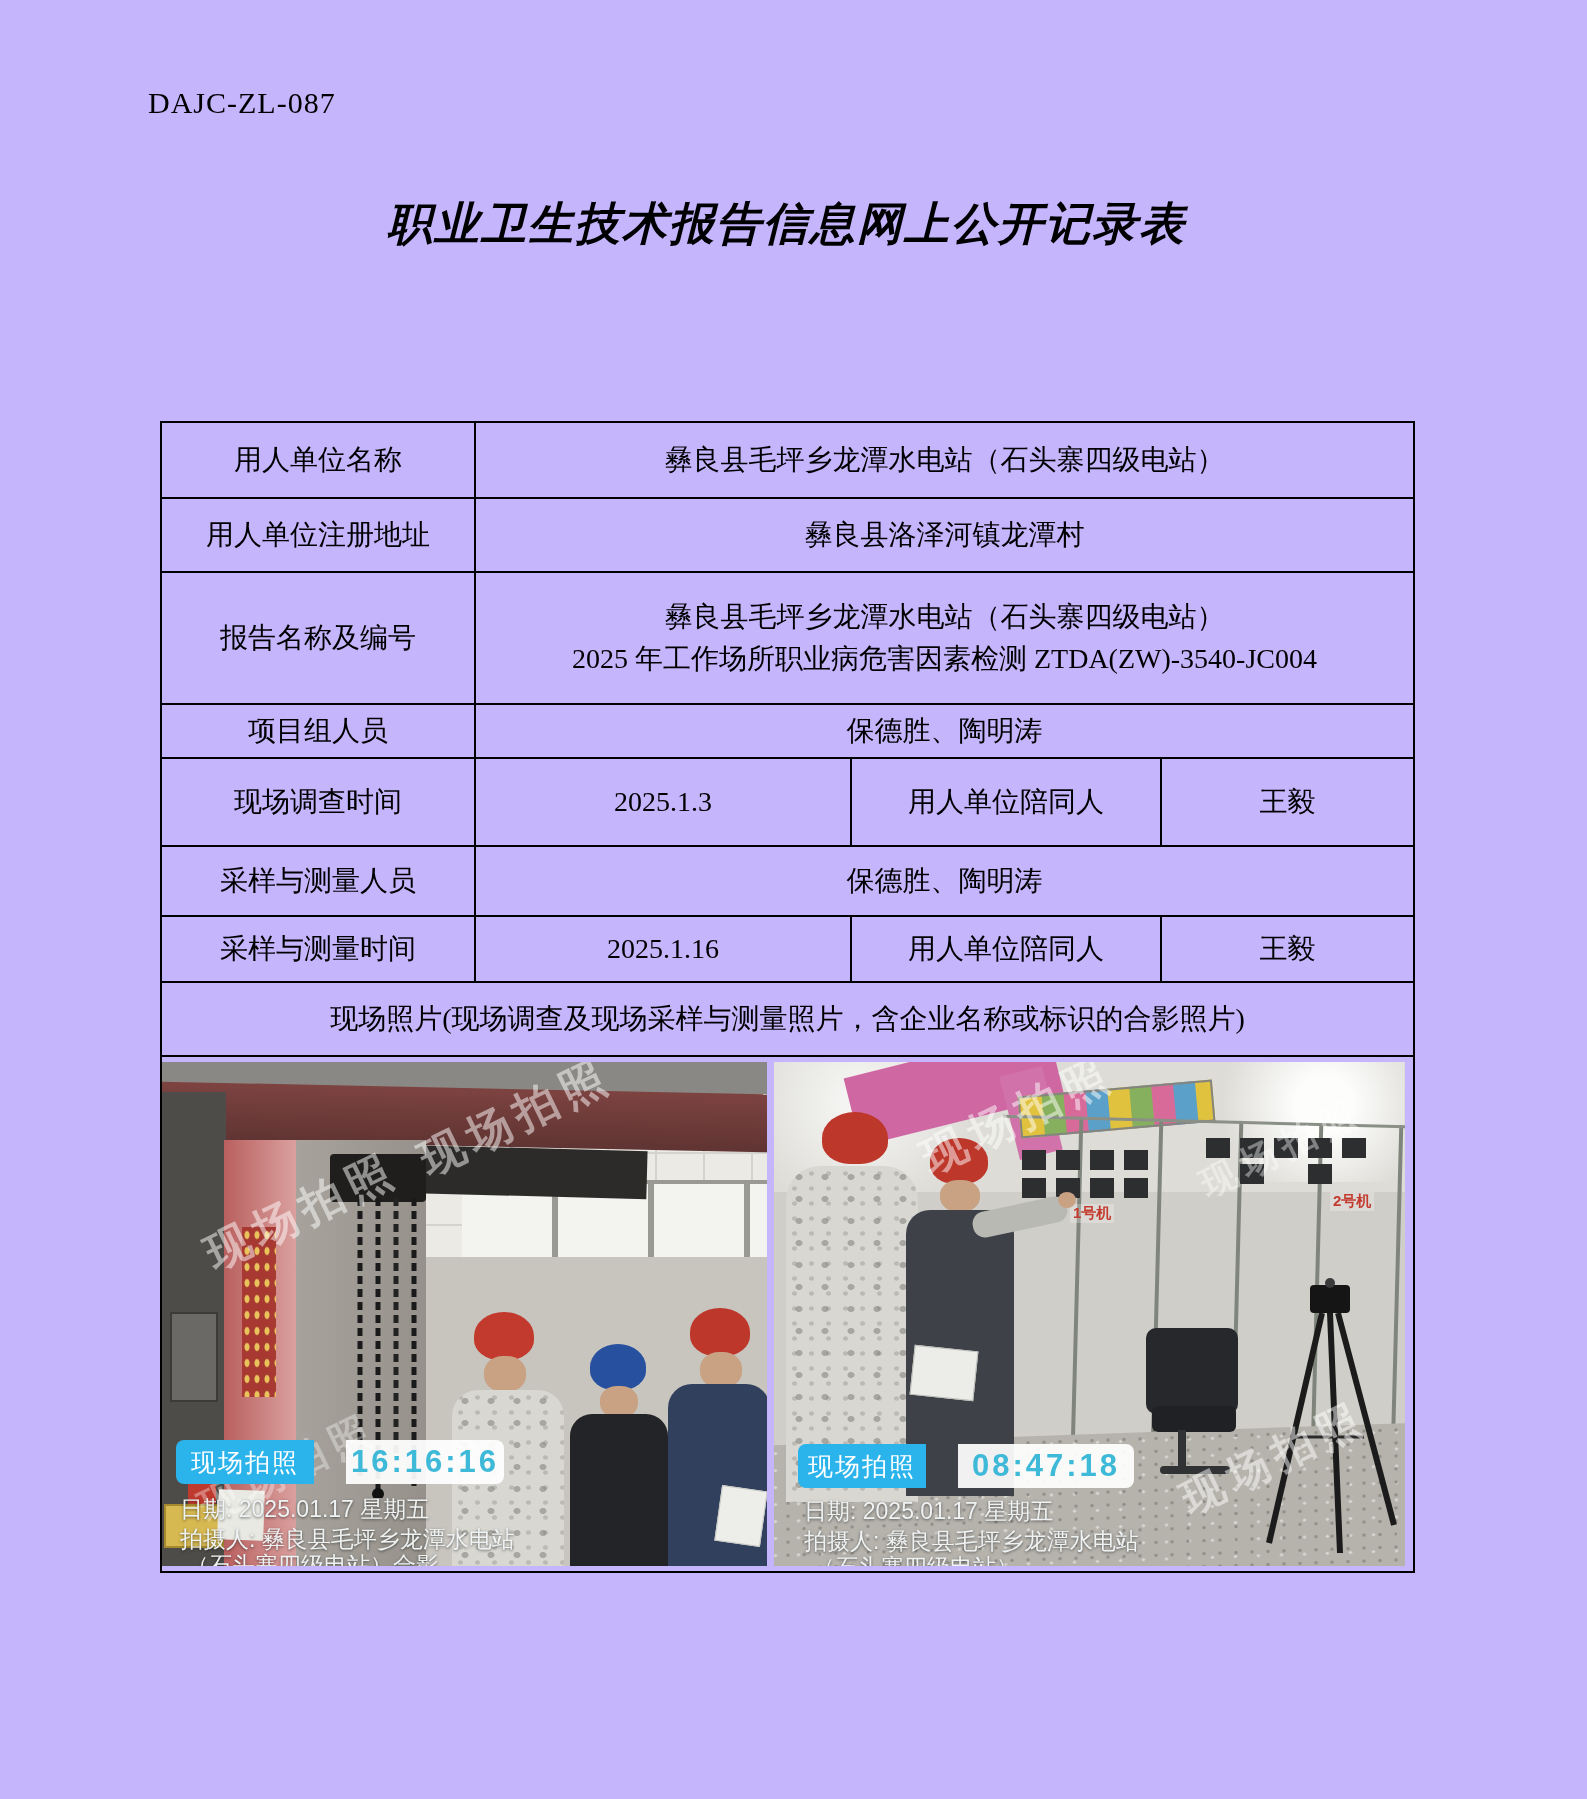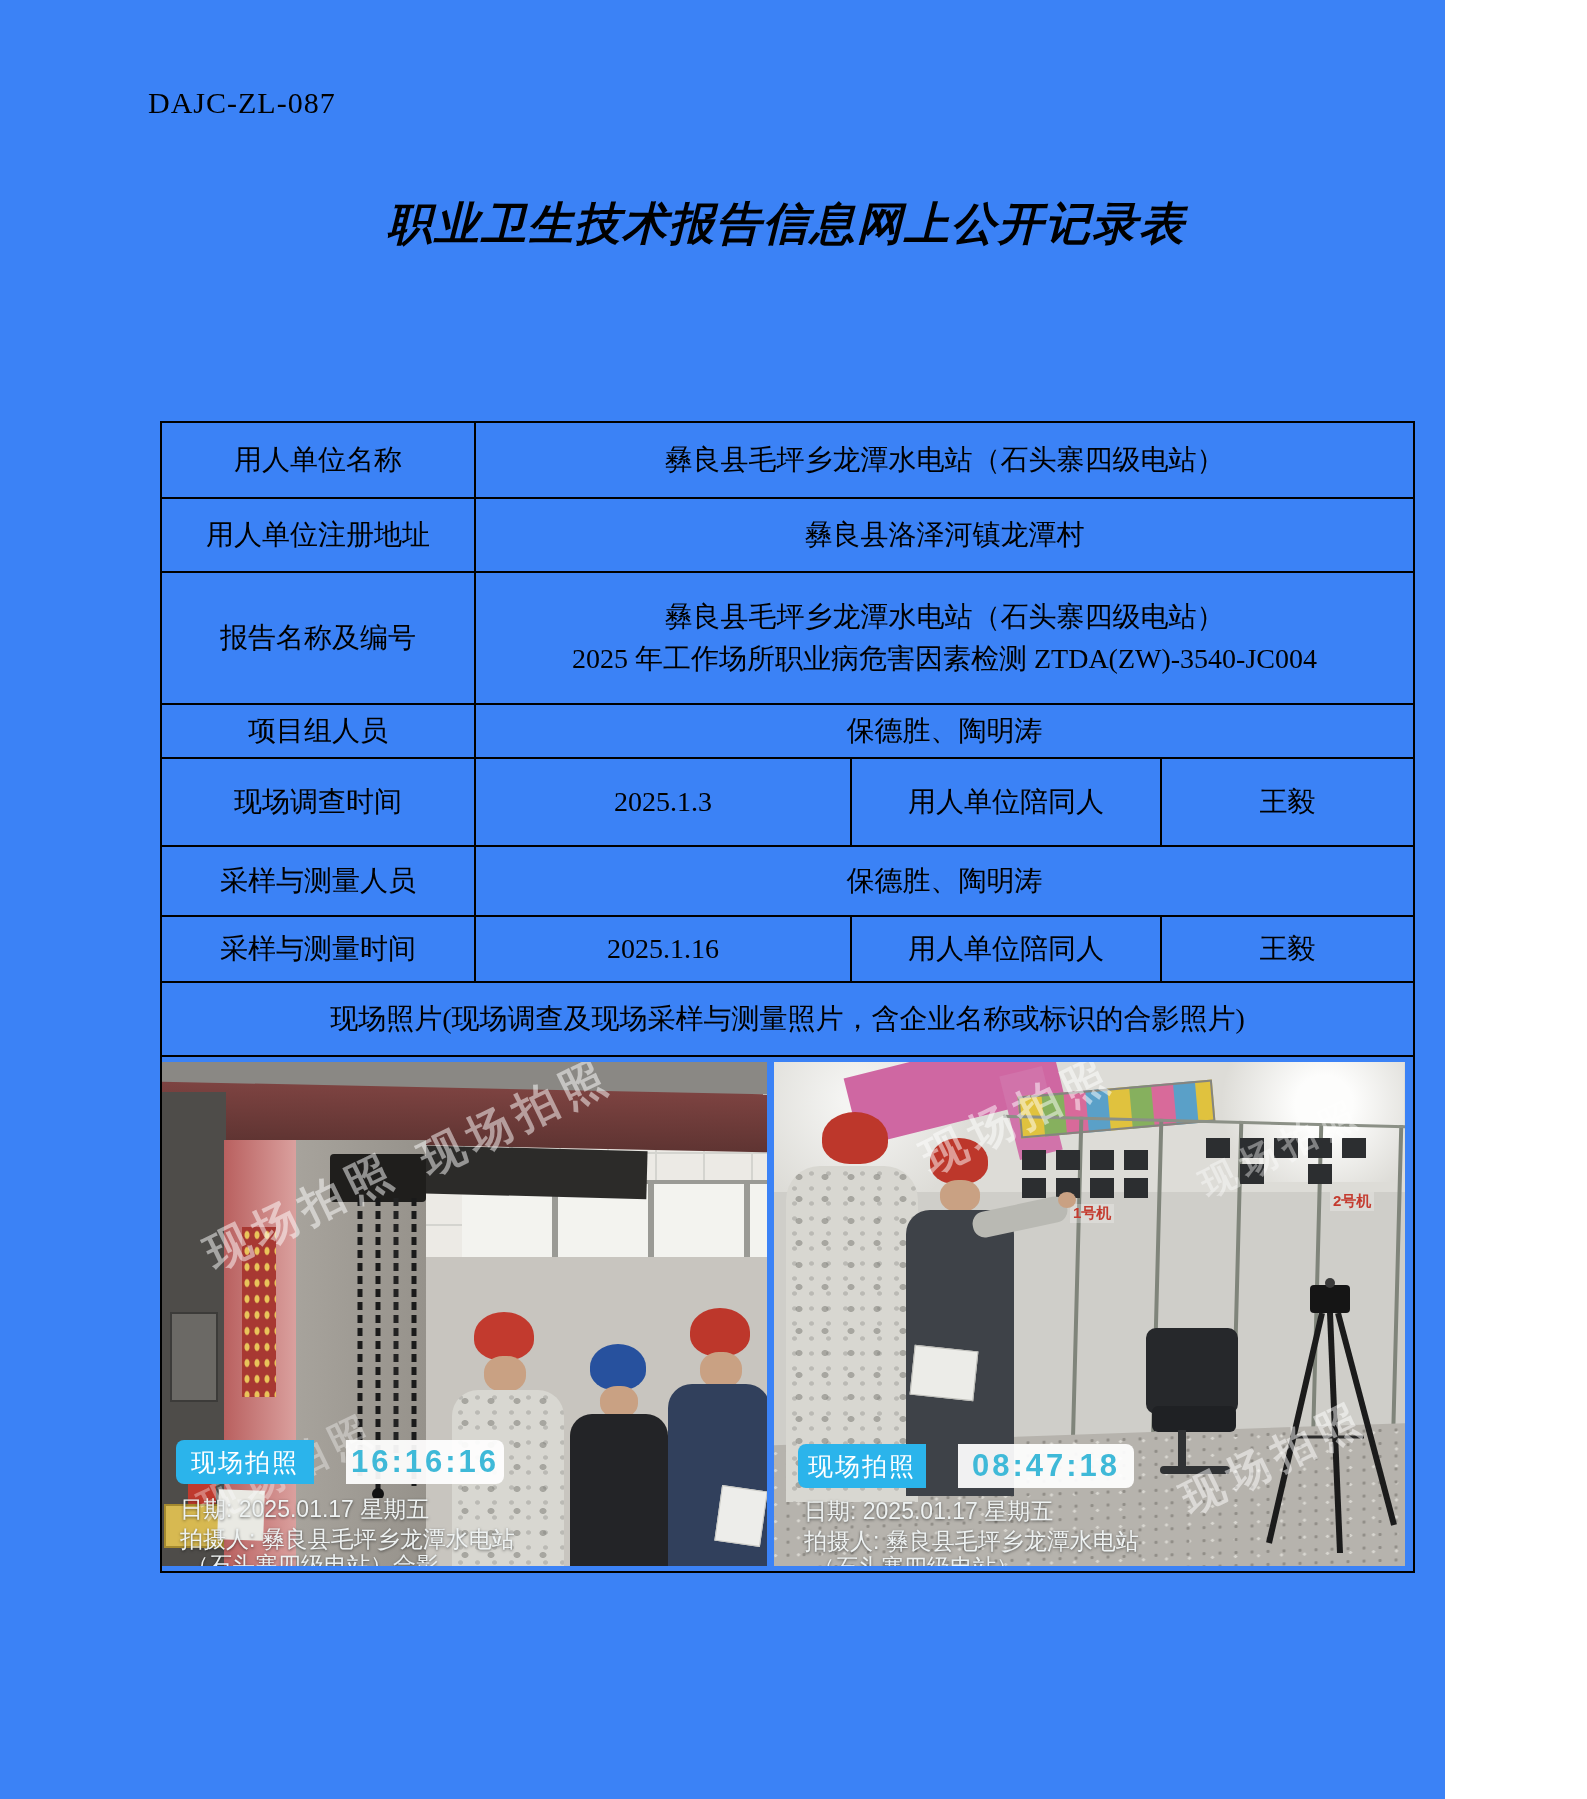--- a/index.html
+++ b/index.html
@@ -1,16 +1,16 @@
 <!DOCTYPE html>
 <html><head>
 <meta charset="utf-8">
 <style>
   html,body{margin:0;padding:0;background:#fff;}
-  .page{position:relative;width:1445px;height:1799px;background:#3b82f6;color:#000;
+  .page{position:relative;width:1587px;height:1799px;background:#c4b5fd;color:#000;
         font-family:"Liberation Serif","DejaVu Serif",serif;overflow:hidden;}
   .doc-code{position:absolute;left:148px;top:86px;font-size:30px;letter-spacing:1px;}
   .title{position:absolute;left:160px;top:194px;width:1253px;text-align:center;
          font-size:45px;font-weight:bold;letter-spacing:2px;font-style:italic;}
   .subtitle{position:absolute;left:160px;top:328px;width:1253px;text-align:center;
          font-size:45px;font-weight:bold;letter-spacing:2px;}
   table.info{position:absolute;left:160px;top:421px;width:1253px;border-collapse:collapse;
          table-layout:fixed;}
   table.info td{border:2px solid #000;font-size:28px;text-align:center;vertical-align:middle;
          padding:0;overflow:hidden;}

